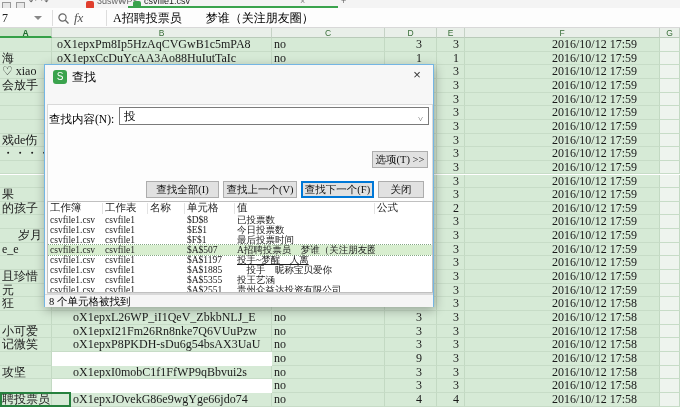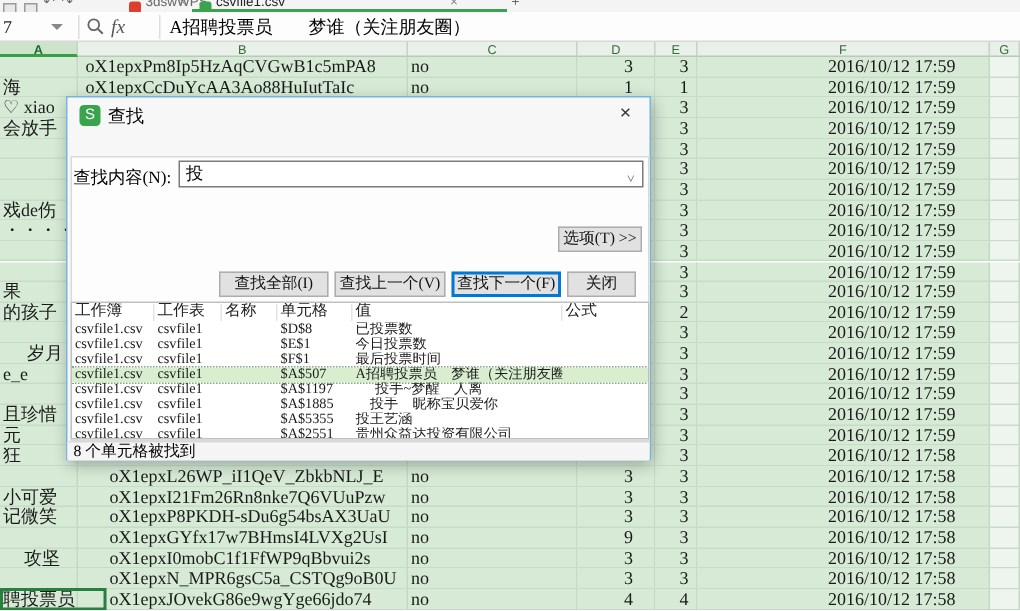--- a/index.html
+++ b/index.html
@@ -328,39 +328,37 @@
         <div class="gcell" style="left: 0px; width: 52px; padding-left: 2px;">记微笑</div>
         <div class="gcell" style="left: 52px; width: 220px; padding-left: 21px;">oX1epxP8PKDH-sDu6g54bsAX3UaU</div>
         <div class="gcell" style="left: 272px; width: 113px; padding-left: 2px;">no</div>
         <div class="gcell num" style="left: 385px; width: 52px; padding-right: 14px;">3</div>
         <div class="gcell num" style="left: 437px; width: 28px; padding-right: 5px;">3</div>
         <div class="gcell num" style="left: 465px; width: 195px; padding-right: 22px;">2016/10/12 17:58</div>
         <div class="gcell gcol" style="left: 660px; width: 20px;"></div>
       </div>
       <div class="grow" style="top: 313.95px;">
         <div class="gcell" style="left: 0px; width: 52px; padding-left: 2px;"></div>
-        <div class="gcell" style="left: 52px; width: 220px; padding-left: 21px;">oX1epxGYfx17w7BHmsI4LVXg2UsI</div>
         <div class="gcell" style="left: 272px; width: 113px; padding-left: 2px;">no</div>
         <div class="gcell num" style="left: 385px; width: 52px; padding-right: 14px;">9</div>
         <div class="gcell num" style="left: 437px; width: 28px; padding-right: 5px;">3</div>
         <div class="gcell num" style="left: 465px; width: 195px; padding-right: 22px;">2016/10/12 17:58</div>
         <div class="gcell gcol" style="left: 660px; width: 20px;"></div>
       </div>
       <div class="grow" style="top: 327.6px;">
-        <div class="gcell" style="left: 0px; width: 52px; padding-left: 16px;">攻坚</div>
+        <div class="gcell" style="left: 0px; width: 52px; padding-left: 2px;">攻坚</div>
         <div class="gcell" style="left: 52px; width: 220px; padding-left: 21px;">oX1epxI0mobC1f1FfWP9qBbvui2s</div>
         <div class="gcell" style="left: 272px; width: 113px; padding-left: 2px;">no</div>
         <div class="gcell num" style="left: 385px; width: 52px; padding-right: 14px;">3</div>
         <div class="gcell num" style="left: 437px; width: 28px; padding-right: 5px;">3</div>
         <div class="gcell num" style="left: 465px; width: 195px; padding-right: 22px;">2016/10/12 17:58</div>
         <div class="gcell gcol" style="left: 660px; width: 20px;"></div>
       </div>
       <div class="grow" style="top: 341.25px;">
         <div class="gcell" style="left: 0px; width: 52px; padding-left: 2px;"></div>
-        <div class="gcell" style="left: 52px; width: 220px; padding-left: 21px;">oX1epxN_MPR6gsC5a_CSTQg9oB0U</div>
         <div class="gcell" style="left: 272px; width: 113px; padding-left: 2px;">no</div>
         <div class="gcell num" style="left: 385px; width: 52px; padding-right: 14px;">3</div>
         <div class="gcell num" style="left: 437px; width: 28px; padding-right: 5px;">3</div>
         <div class="gcell num" style="left: 465px; width: 195px; padding-right: 22px;">2016/10/12 17:58</div>
         <div class="gcell gcol" style="left: 660px; width: 20px;"></div>
       </div>
       <div class="grow" style="top: 354.9px;">
         <div class="gcell" style="left: 0px; width: 52px; padding-left: 2px;">聘投票员　梦</div>
         <div class="gcell" style="left: 52px; width: 220px; padding-left: 21px;">oX1epxJOvekG86e9wgYge66jdo74</div>
         <div class="gcell" style="left: 272px; width: 113px; padding-left: 2px;">no</div>
@@ -431,21 +429,21 @@
           <span class="rcell" style="left: 102px; width: 35px;"></span>
           <span class="rcell" style="left: 139px; width: 48px;">$A$507</span>
           <span class="rcell" style="left: 189px; width: 138px;">A招聘投票员　梦谁（关注朋友圈）</span>
           <span class="rcell" style="left: 329px; width: 53px;"></span>
         </div>
         <div class="rrow" style="top: 53px;">
           <span class="rcell" style="left: 2px; width: 53px;">csvfile1.csv</span>
           <span class="rcell" style="left: 57px; width: 43px;">csvfile1</span>
           <span class="rcell" style="left: 102px; width: 35px;"></span>
           <span class="rcell" style="left: 139px; width: 48px;">$A$1197</span>
-          <span class="rcell" style="left: 202px; width: 138px;">投手~梦醒　人离</span>
+          <span class="rcell" style="left: 189px; width: 138px; text-decoration: underline;">投手~梦醒　人离</span>
           <span class="rcell" style="left: 329px; width: 53px;"></span>
         </div>
         <div class="rrow" style="top: 63px;">
           <span class="rcell" style="left: 2px; width: 53px;">csvfile1.csv</span>
           <span class="rcell" style="left: 57px; width: 43px;">csvfile1</span>
           <span class="rcell" style="left: 102px; width: 35px;"></span>
           <span class="rcell" style="left: 139px; width: 48px;">$A$1885</span>
           <span class="rcell" style="left: 189px; width: 138px;">　投手　昵称宝贝爱你</span>
           <span class="rcell" style="left: 329px; width: 53px;"></span>
         </div>

